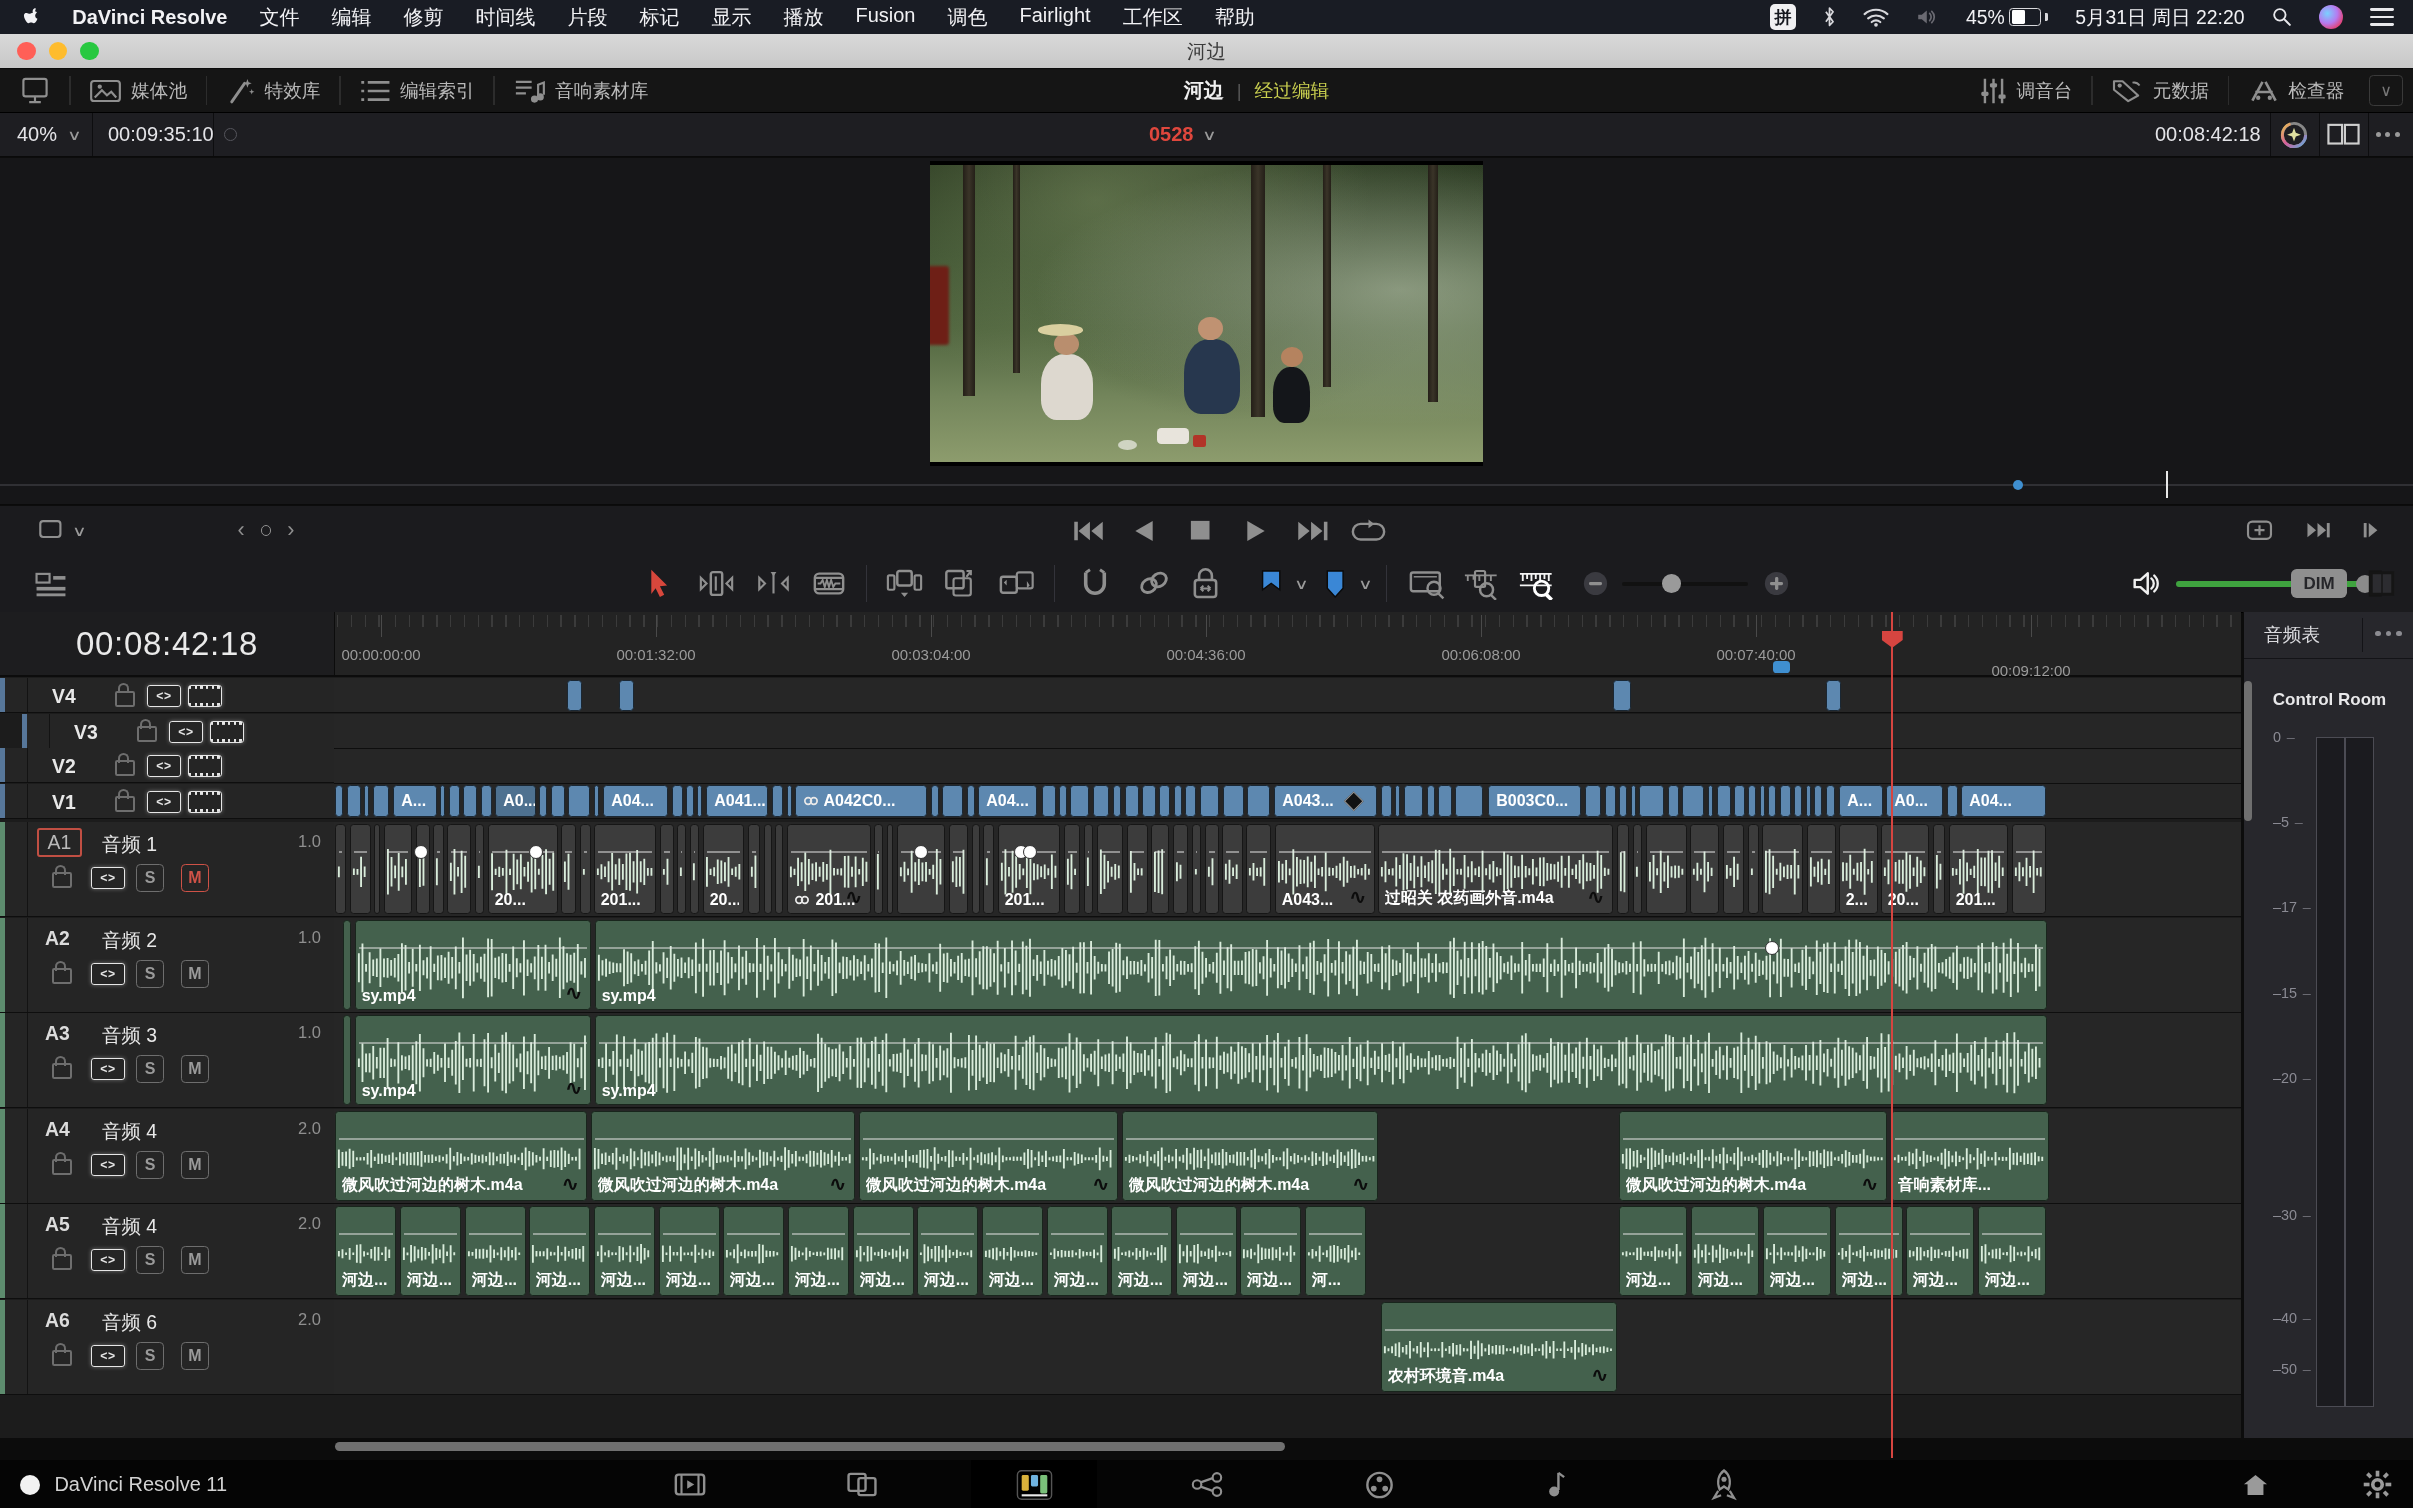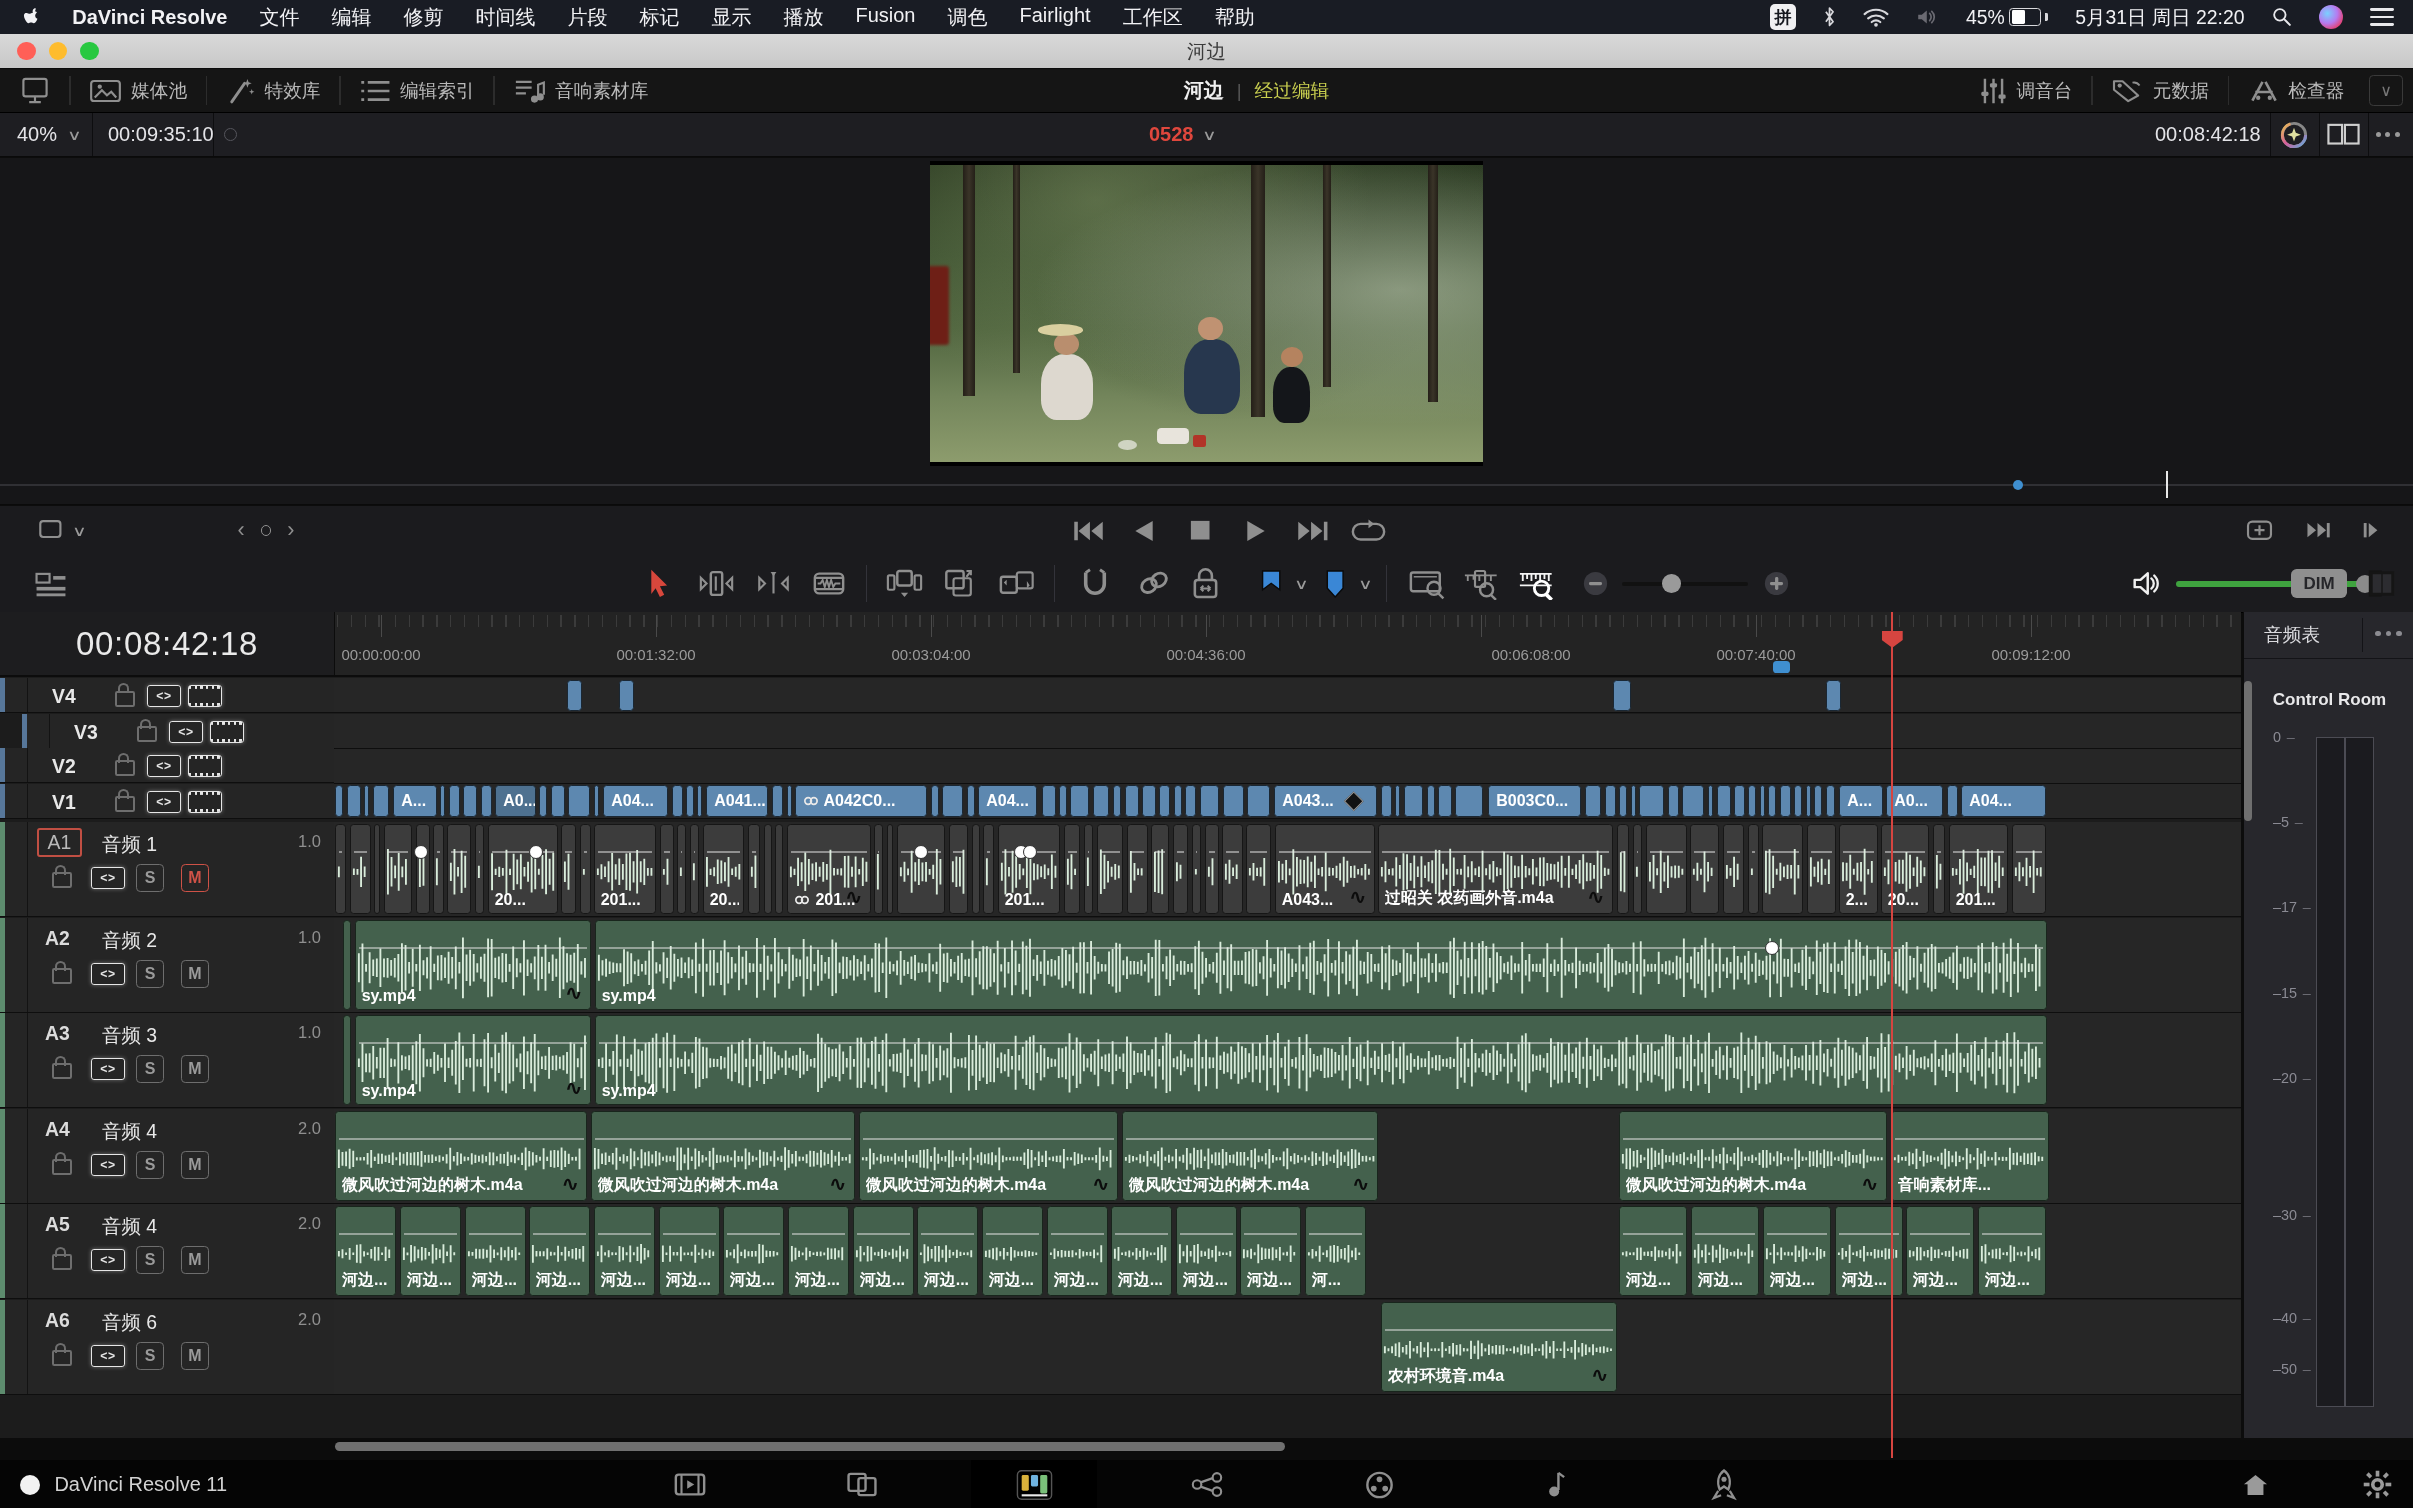--- a/index.html
+++ b/index.html
@@ -645,23 +645,23 @@
   </div>
 </div>
 
 <div id="tl-head">
   <div id="tl-tc">00:08:42:18</div>
   <div id="ruler">
       <div class="rlabel" style="left: 47px;">00:00:00:00</div>
       <div class="rlabel" style="left: 322px;">00:01:32:00</div>
       <div class="rlabel" style="left: 597px;">00:03:04:00</div>
       <div class="rlabel" style="left: 872px;">00:04:36:00</div>
-      <div class="rlabel" style="left: 1197px;">00:06:08:00</div>
+      <div class="rlabel" style="left: 1147px;">00:06:08:00</div>
       <div class="rlabel" style="left: 1422px;">00:07:40:00</div>
-      <div class="rlabel" style="left: 1697px;">00:09:12:00</div>
+      <div class="rlabel" style="left: 1697px; margin-top: 16px;">00:09:12:00</div>
       <div class="ruler-marker" style="left: 1439px;"></div>
     </div>
 </div>
 
 <div id="tracks">
     <div class="hrow" style="top: 1.4px; height: 34px;">
       <div class="strip" style="background: rgb(87, 119, 154);"></div>
       <div class="cell1"></div>
       <div class="tname" style="left: 52px; top: 6.5px;">V4</div>
       <div class="lock" style="position: absolute; left: 115px; top: 12.2px;"></div>

